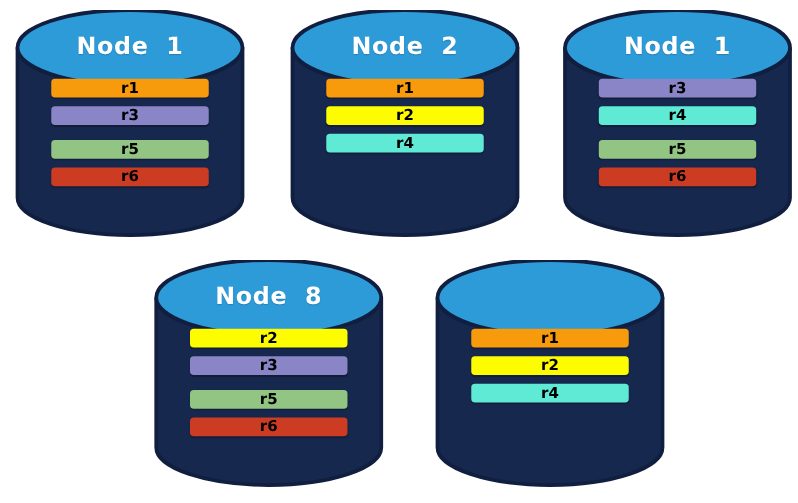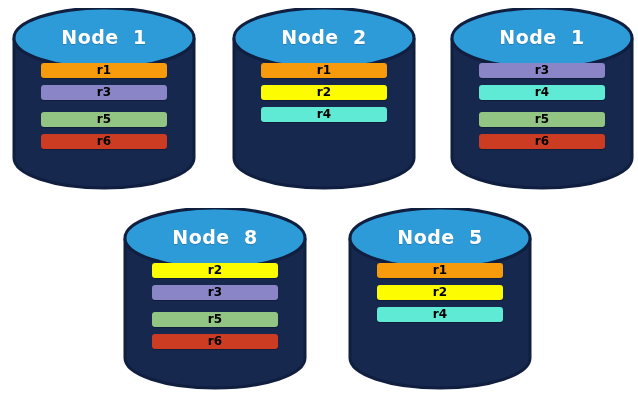--- a/index.html
+++ b/index.html
@@ -170,21 +170,20 @@
         <div class="bar c-red">
           <span class="bar-label">r6</span>
         </div>
       </div>
     </div>
     <div class="node" style="left: 347px; top: 208px;">
       <svg class="cyl-svg" viewBox="0 0 186 186">
         <path d="M3,30 L3,150 A90,30 0 0 0 183,150 L183,30 A90,30 0 0 1 3,30 Z" fill="#17284f" stroke="#101f3f" stroke-width="3"></path>
         <ellipse cx="93" cy="30" rx="90" ry="30" fill="#2e9bd9" stroke="#101f3f" stroke-width="3"></ellipse>
       </svg>
-      <div class="node-label">Node  5</div>
       <div class="bars">
         <div class="bar c-orange">
           <span class="bar-label">r1</span>
         </div>
         <div class="bar c-yellow">
           <span class="bar-label">r2</span>
         </div>
         <div class="bar c-salmon gap-before">
           <span class="bar-label">r4</span>
         </div>

